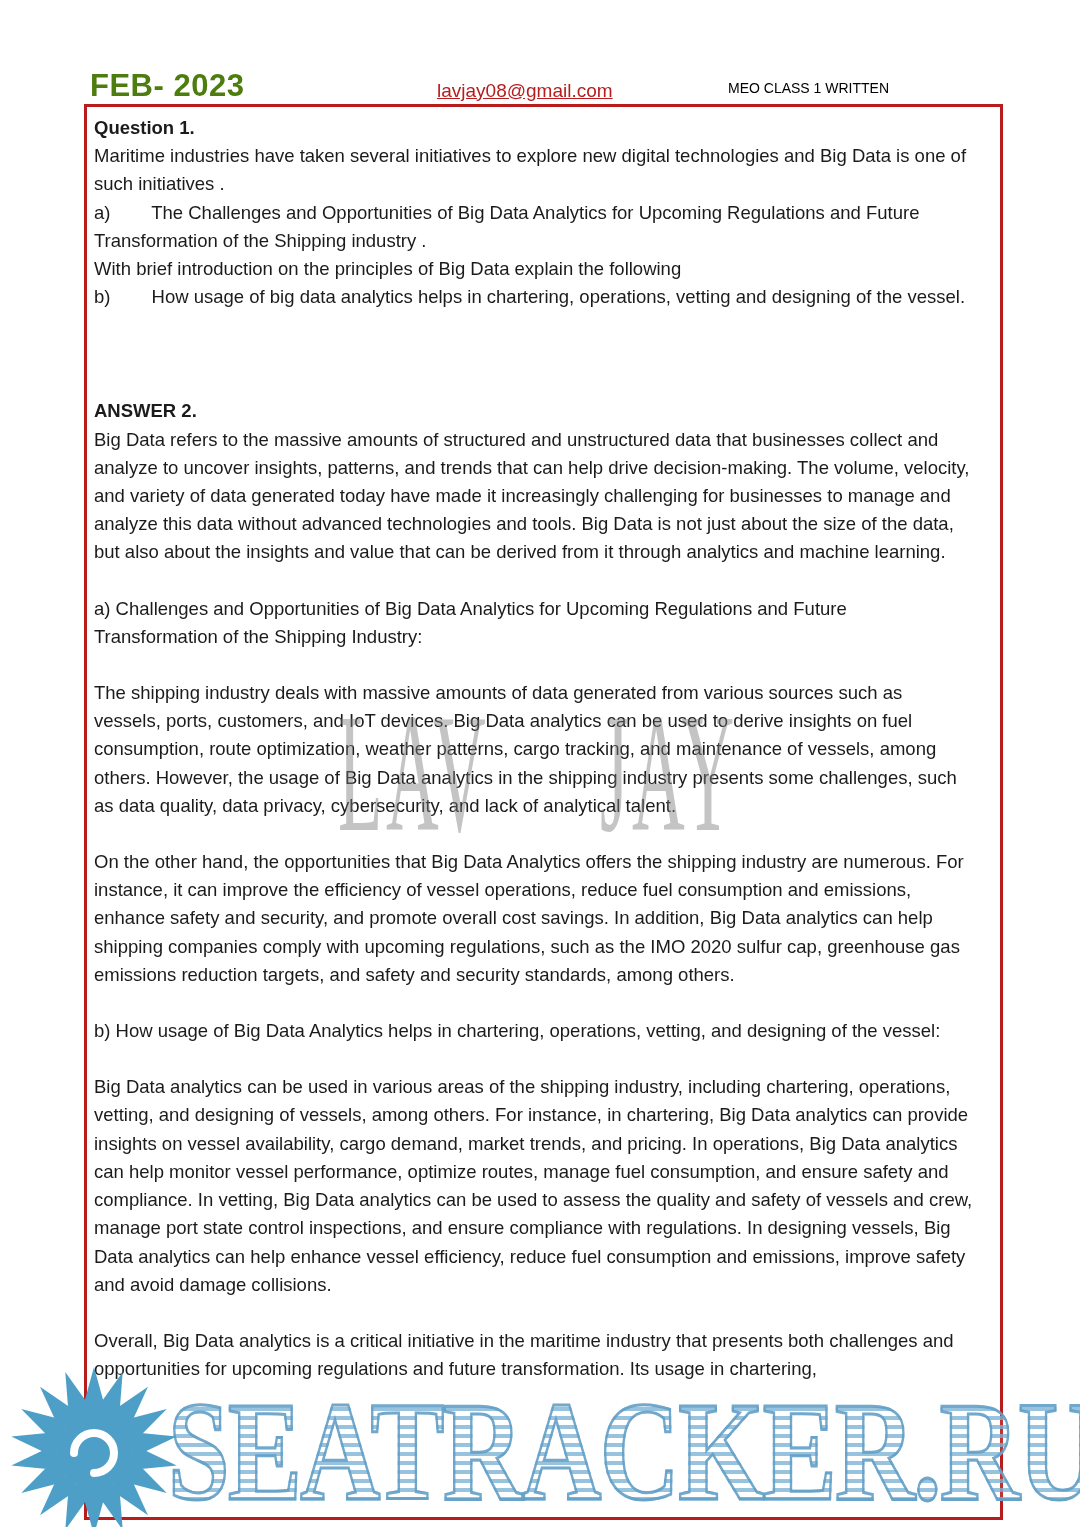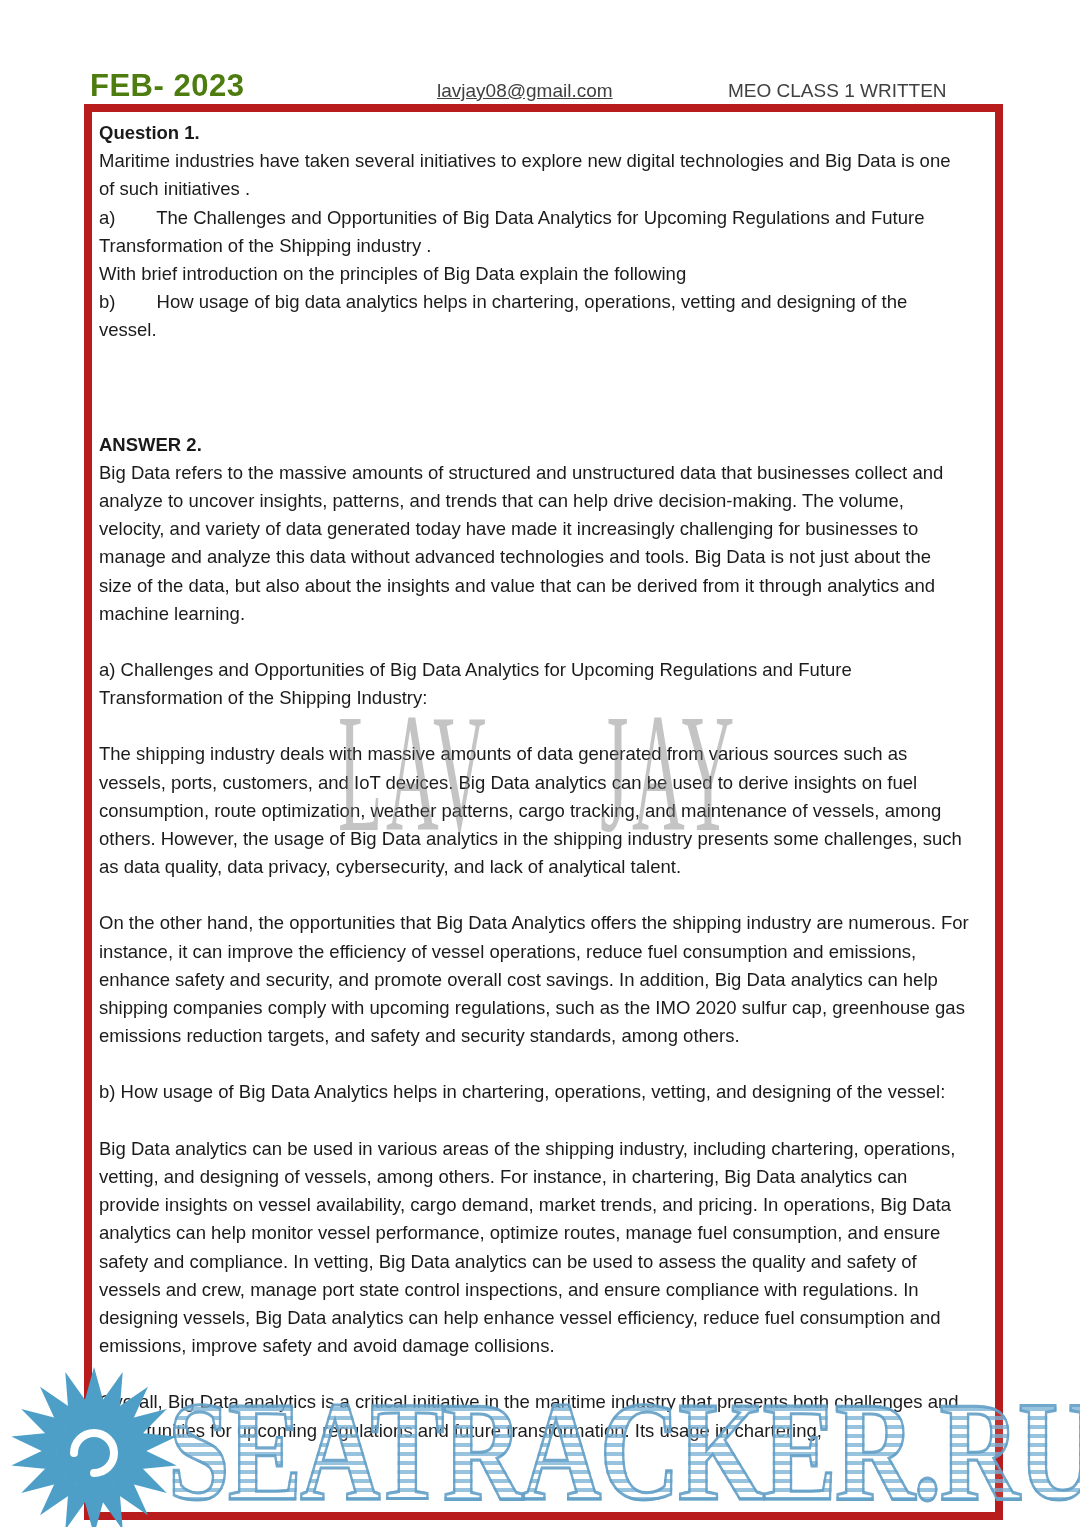--- a/index.html
+++ b/index.html
@@ -23,38 +23,38 @@
     left: 90px; top: 68px;
     font-size: 31px;
     font-weight: bold;
     letter-spacing: 0.5px;
     color: #4d7c0f;
   }
   .hdr-email {
     position: absolute;
     left: 437px; top: 80px;
     font-size: 19px;
-    color: #404040;
+    color: #b91c1c;
     text-decoration: underline;
     cursor: pointer;
   }
   .hdr-title {
     position: absolute;
     left: 728px; top: 80px;
-    font-size: 19px;
-    color: #404040;
+    font-size: 14px;
+    color: #000000;
   }
 
   
   .content-box {
     position: absolute;
     left: 84px; top: 104px;
     width: 919px; height: 1416px;
     box-sizing: border-box;
-    border: 8px solid #b91c1c;
+    border: 3px solid #b91c1c;
     padding: 7px 26px 0 7px;
     overflow: hidden;
     font-size: 18.5px;
     line-height: 28.2px;
     background: #ffffff;
   }
   .para { margin: 0; }
   .bold { font-weight: bold; }
   .pre  { white-space: pre-wrap; }
   .spaced { margin-top: 28px; }

